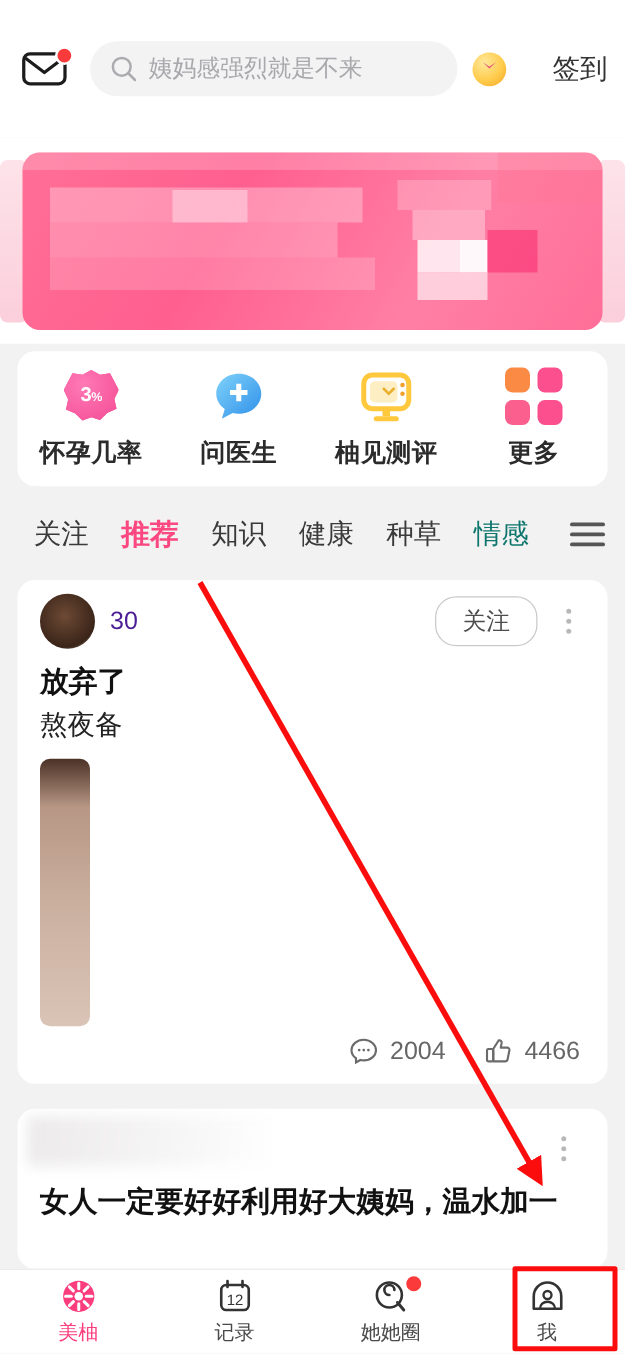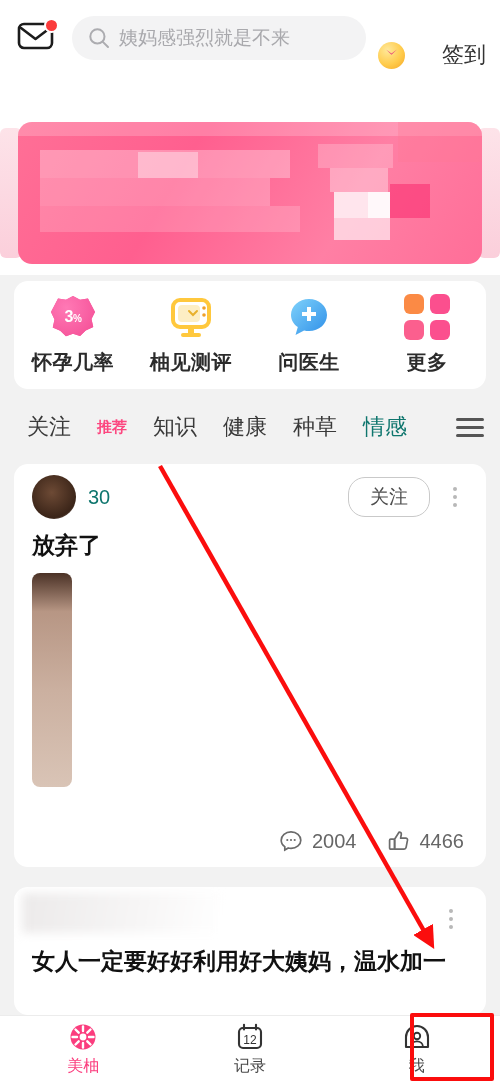--- a/index.html
+++ b/index.html
@@ -13,21 +13,21 @@
     position: relative;
     width: 500px; height: 1083px;
     background: #f2f2f2;
   }
 
   
   .topbar {
     position: absolute; top: 0; left: 0;
     width: 500px; height: 110px;
     background: #fff;
-    display: flex; 
+    display: flex; align-items: center;
     padding: 16px 14px;
     gap: 12px;
   }
   .mail-wrap { position: relative; width: 46px; height: 40px; flex: 0 0 auto;
     display:flex; align-items:center; justify-content:center; }
   .mail-ico { width: 40px; height: 30px; }
   .mail-dot {
     position: absolute; top: 2px; right: 1px;
     width: 15px; height: 15px; border-radius: 50%;
     background: #fb3b3b; border: 2px solid #fff;
@@ -117,21 +117,21 @@
   .tabs {
     position: absolute; top: 400px; left: 0;
     width: 500px; height: 54px;
     display: flex; align-items: center;
     padding: 0 14px; gap: 0;
   }
   .tab {
     font-size: 22px; color: #3a3a3a;
     padding: 0 13px; white-space: nowrap;
   }
-  .tab.active { color: #fc4880; font-weight: 700; font-size: 15px; }
+  .tab.active { color: #fc4880; font-weight: 700; font-size: 23px; }
   .tab.faded { color: #0f766e; }
   .burger { margin-left: auto; width: 30px; display:flex;
             flex-direction:column; gap:5px; padding-right: 4px;}
   .burger i { display:block; height: 3px; background:#555; border-radius:2px; }
   .burger i:nth-child(1){ width:28px; }
   .burger i:nth-child(2){ width:28px; }
   .burger i:nth-child(3){ width:28px; }
 
   
   .card {
@@ -140,21 +140,21 @@
   }
   #card1 { top: 464px; height: 403px; }
   #card2 { top: 887px; height: 128px; }
 
   .post-head { display: flex; align-items: center; height: 66px; padding: 0 18px; gap: 12px; }
   .avatar {
     width: 44px; height: 44px; border-radius: 50%;
     background: radial-gradient(circle at 45% 40%, #6d4a35, #3a2418 70%, #d9cfc8 100%);
     flex: 0 0 auto;
   }
-  .uname { font-size: 20px; color: #0f766e; flex: 1 1 auto; }
+  .uname { font-size: 20px; color: #4c1d95; flex: 1 1 auto; }
   .follow-btn {
     border: 1px solid #c9c9c9; border-radius: 17px;
     padding: 6px 21px; font-size: 19px; color: #4d4d4d; background:#fff;
   }
   .dots { width: 26px; display:flex; flex-direction:column; align-items:center; gap:4px;}
   .dots i { width:4px; height:4px; border-radius:50%; background:#b8b8b8; display:block;}
 
   .post-title { font-size: 23px; font-weight: 700; color: #111; line-height: 1.35;
                 padding: 0 18px; }
   .post-sub { font-size: 22px; color: #222; padding: 4px 18px 0; line-height: 1.35;}
@@ -257,47 +257,47 @@
           <span class="flower-txt">
             <span>3</span><small>%</small>
           </span>
         </div>
       </div>
       <div class="qlabel">怀孕几率</div>
     </div>
 
     <div class="qitem">
       <div class="qicon">
-        <svg width="46" height="46" viewBox="0 0 46 46">
-          <rect x="5" y="6" width="36" height="27" rx="7" fill="none" stroke="#ffc83d" stroke-width="4"></rect>
-          <rect x="10" y="11" width="22" height="17" rx="4" fill="#fdeec4"></rect>
-          <path d="M21 17l4 4 4-4" fill="none" stroke="#e8b02c" stroke-width="2" stroke-linecap="round"></path>
-          <circle cx="36" cy="14" r="1.8" fill="#f0a02a"></circle>
-          <circle cx="36" cy="21" r="1.8" fill="#f0a02a"></circle>
-          <rect x="20" y="33" width="6" height="6" fill="#ffc83d"></rect>
-          <rect x="13" y="39" width="20" height="4" rx="2" fill="#ffc83d"></rect>
-        </svg>
-      </div>
-      <div class="qlabel">柚见测评</div>
-    </div>
-
-    <div class="qitem">
-      <div class="qicon">
         <svg width="46" height="44" viewBox="0 0 46 44">
           <path d="M23 4C13 4 5 11 5 20c0 5 2.6 9.3 6.8 12.1L9.5 40l8.6-4.6c1.6.4 3.2.6 4.9.6 10 0 18-7 18-16S33 4 23 4z" fill="url(#g1)"></path>
           <defs>
             <linearGradient id="g1" x1="0" y1="0" x2="1" y2="1">
               <stop offset="0" stop-color="#7fd2fb"></stop>
                 <stop offset="1" stop-color="#2f8fe8"></stop>
             </linearGradient>
           </defs>
           <path d="M21 12h4v5h5v4h-5v5h-4v-5h-5v-4h5z" fill="#fff"></path>
         </svg>
       </div>
       <div class="qlabel">问医生</div>
+    </div>
+
+    <div class="qitem">
+      <div class="qicon">
+        <svg width="46" height="46" viewBox="0 0 46 46">
+          <rect x="5" y="6" width="36" height="27" rx="7" fill="none" stroke="#ffc83d" stroke-width="4"></rect>
+          <rect x="10" y="11" width="22" height="17" rx="4" fill="#fdeec4"></rect>
+          <path d="M21 17l4 4 4-4" fill="none" stroke="#e8b02c" stroke-width="2" stroke-linecap="round"></path>
+          <circle cx="36" cy="14" r="1.8" fill="#f0a02a"></circle>
+          <circle cx="36" cy="21" r="1.8" fill="#f0a02a"></circle>
+          <rect x="20" y="33" width="6" height="6" fill="#ffc83d"></rect>
+          <rect x="13" y="39" width="20" height="4" rx="2" fill="#ffc83d"></rect>
+        </svg>
+      </div>
+      <div class="qlabel">柚见测评</div>
     </div>
 
     <div class="qitem">
       <div class="qicon">
         <div class="grid4">
           <i style="background:#fb8a45"></i>
           <i style="background:#fb4f8e"></i>
           <i style="background:#fb5f8e"></i>
           <i style="background:#fb4f8e"></i>
         </div>
@@ -325,20 +325,21 @@
       <div class="avatar"></div>
       <div class="uname">30</div>
       <button class="follow-btn">关注</button>
       <div class="dots">
           <i></i>
           <i></i>
           <i></i>
         </div>
     </div>
     <div class="post-title">放弃了</div>
+    <div class="post-sub">熬夜备</div>
     <div class="post-img"></div>
     <div class="stats">
       <div class="stat">
         <svg width="24" height="24" viewBox="0 0 24 24">
           <path d="M12 2.8C6.4 2.8 2.2 6.6 2.2 11.2c0 2.6 1.4 4.9 3.6 6.4v3.4l3.5-2a12 12 0 0 0 2.7.3c5.6 0 9.8-3.8 9.8-8.1S17.6 2.8 12 2.8z" fill="none" stroke="#6b6b6b" stroke-width="1.7"></path>
           <circle cx="8.3" cy="11" r="1.1" fill="#6b6b6b"></circle>
           <circle cx="12" cy="11" r="1.1" fill="#6b6b6b"></circle>
           <circle cx="15.7" cy="11" r="1.1" fill="#6b6b6b"></circle>
         </svg>
         <span>2004</span>
@@ -394,20 +395,31 @@
         <svg width="30" height="30" viewBox="0 0 30 30">
           <rect x="4" y="6" width="22" height="20" rx="4" fill="none" stroke="#333" stroke-width="2.1"></rect>
           <line x1="9" y1="2.8" x2="9" y2="7.5" stroke="#333" stroke-width="2.1" stroke-linecap="round"></line>
           <line x1="21" y1="2.8" x2="21" y2="7.5" stroke="#333" stroke-width="2.1" stroke-linecap="round"></line>
           <text x="15" y="22" font-size="12" font-family="Liberation Sans, sans-serif" fill="#333" text-anchor="middle">12</text>
         </svg>
       </div>
       <div class="nlabel">记录</div>
     </div>
 
+    <div class="nitem">
+      <div class="nicon">
+        <svg width="30" height="30" viewBox="0 0 30 30">
+          <circle cx="13.5" cy="14" r="10" fill="none" stroke="#333" stroke-width="2.1"></circle>
+          <path d="M13.5 14a4 4 0 1 1 4-4" fill="none" stroke="#333" stroke-width="2.1" stroke-linecap="round"></path>
+          <path d="M20 20l5 6" stroke="#333" stroke-width="2.4" stroke-linecap="round"></path>
+        </svg>
+        <div class="ndot"></div>
+      </div>
+      <div class="nlabel">她她圈</div>
+    </div>
 
 
     <div class="nitem">
       <div class="nicon">
         <svg width="30" height="30" viewBox="0 0 30 30">
           <path d="M4 25V15a11 11 0 0 1 22 0v10z" fill="none" stroke="#333" stroke-width="2.1" stroke-linejoin="round"></path>
           <circle cx="15" cy="14" r="3.2" fill="none" stroke="#333" stroke-width="1.9"></circle>
           <path d="M9 25c0-3.3 2.7-5.6 6-5.6s6 2.3 6 5.6" fill="none" stroke="#333" stroke-width="1.9"></path>
         </svg>
       </div>

